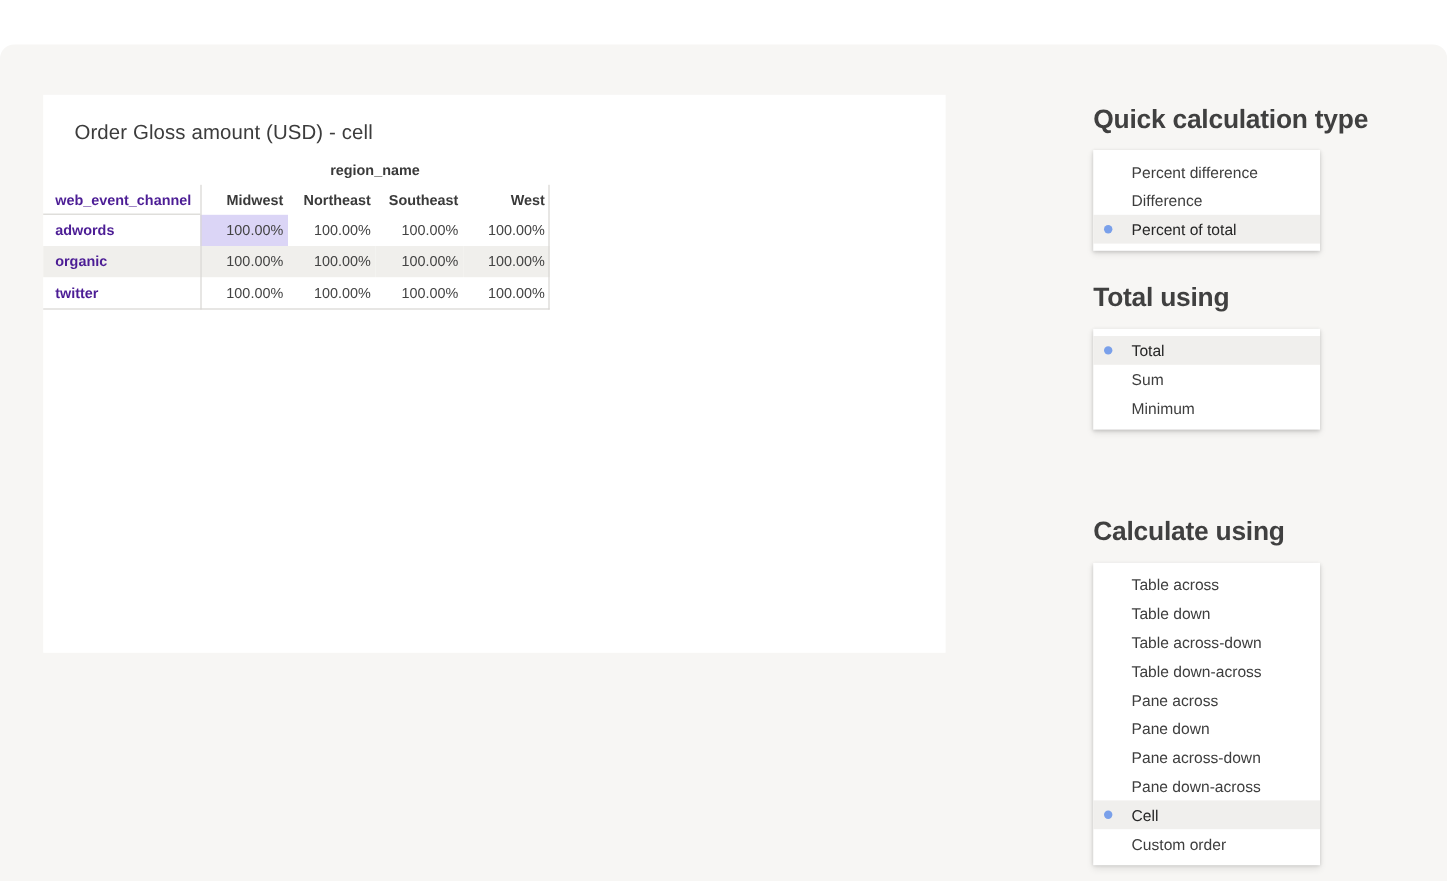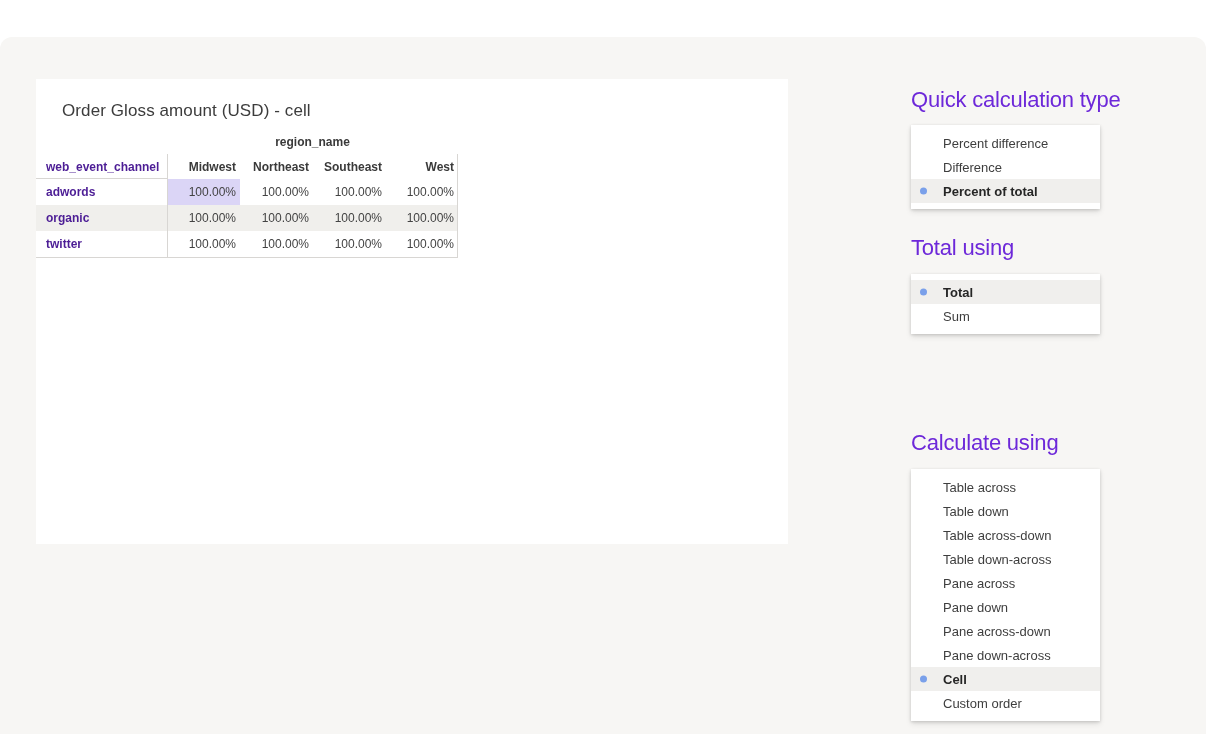--- a/index.html
+++ b/index.html
@@ -44,42 +44,42 @@
   .vline { position:absolute; top:19px; width:1px; height:104px; background:#d8d6d3; }
   .vline-left  { left:131px; }
   .vline-right { left:421px; }
   .hline { position:absolute; height:1px; background:#d8d6d3; }
   .hdr-underline { left:0; top:43px; width:131px; }
   .bottom-line   { left:0; top:122px; width:422px; }
 
   
   .section-heading {
     position:absolute; left:911px;
-    font-size:22px; font-weight:normal; color:#6d28d9; letter-spacing:-0.2px;
+    font-size:22px; font-weight:bold; color:#404040; letter-spacing:-0.2px;
   }
   .heading-quick { top:50px; }
   .heading-total { top:198px; }
   .heading-calc  { top:393px; }
 
   .menu {
     position:absolute; left:911px; width:189px;
     background:#ffffff; padding:6px 0;
     box-shadow:0 1px 3px rgba(0,0,0,0.16), 0 3px 6px rgba(0,0,0,0.09);
   }
   .menu-quick { top:88px; }
   .menu-total { top:237px; }
   .menu-calc  { top:432px; }
 
   .menu-item {
     position:relative; height:24px;
     display:flex; align-items:center; padding-left:32px;
     font-size:13px; color:#3e3e3e; cursor:pointer;
   }
   .menu-item.selected {
-    background:#f0efed; font-weight:bold; color:#262626;
+    background:#f0efed; font-weight:normal; color:#262626;
   }
   .dot {
     position:absolute; left:9px; top:50%; transform:translateY(-50%);
     width:7px; height:7px; border-radius:50%; background:#7aa0ea;
   }
 </style>
 </head>
 <body>
 
 <div class="page">
@@ -142,20 +142,23 @@
   <div class="section-heading heading-total">Total using</div>
 
   <div class="menu menu-total">
     <div class="menu-item selected">
       <span class="dot"></span>
       <span>Total</span>
     </div>
     <div class="menu-item">
       <span>Sum</span>
     </div>
+    <div class="menu-item">
+      <span>Minimum</span>
+    </div>
   </div>
 
   <div class="section-heading heading-calc">Calculate using</div>
 
   <div class="menu menu-calc">
     <div class="menu-item">
       <span>Table across</span>
     </div>
     <div class="menu-item">
       <span>Table down</span>

